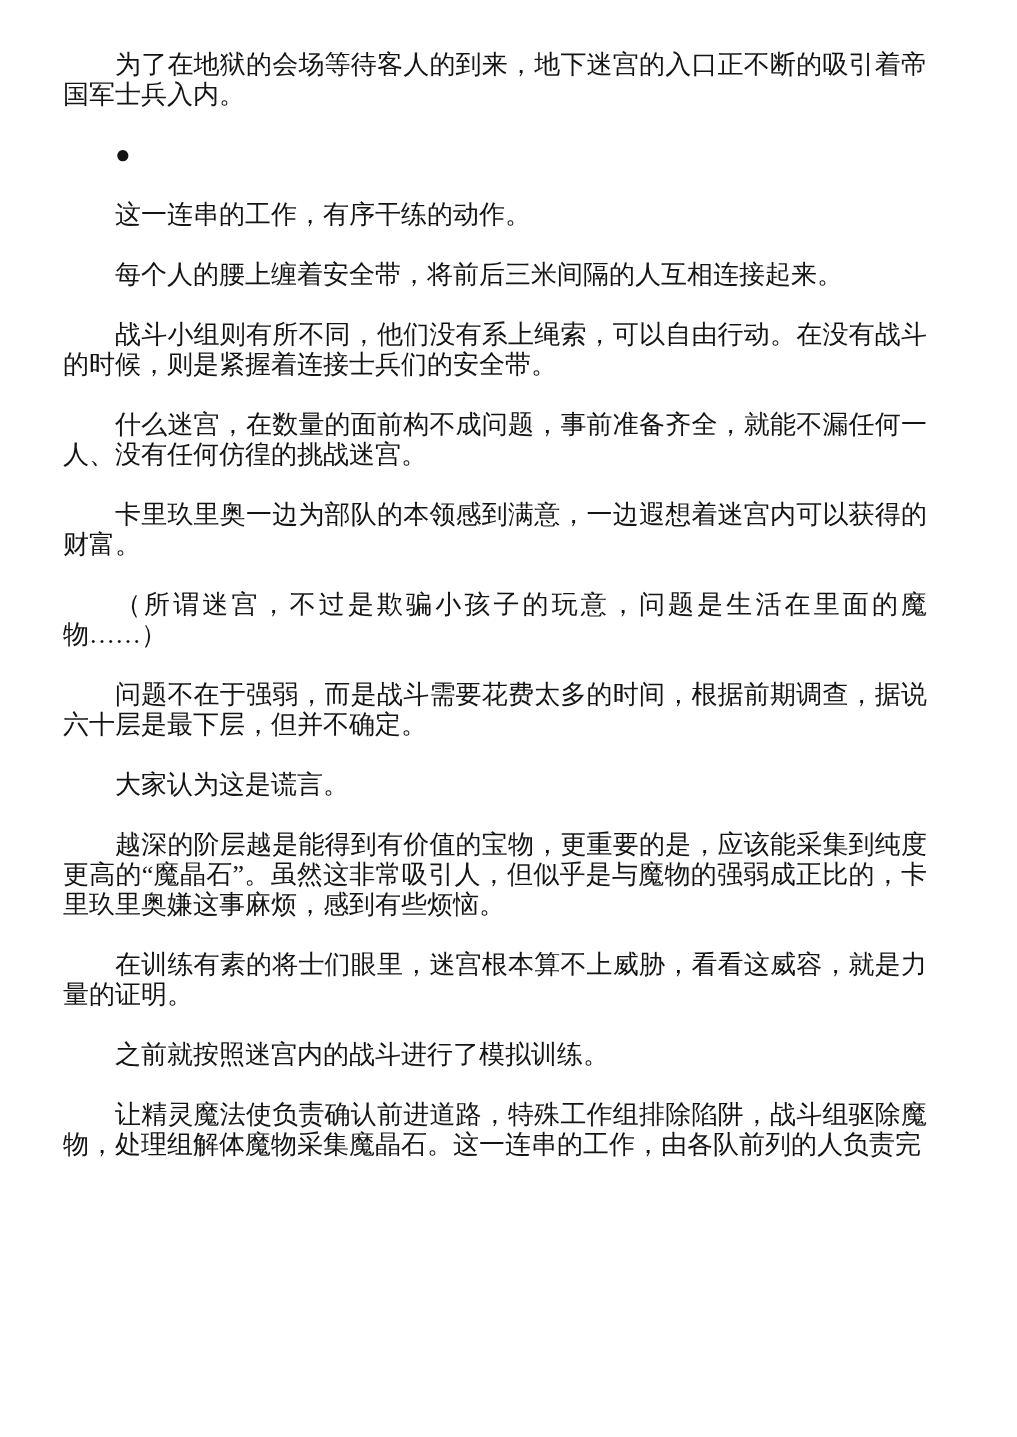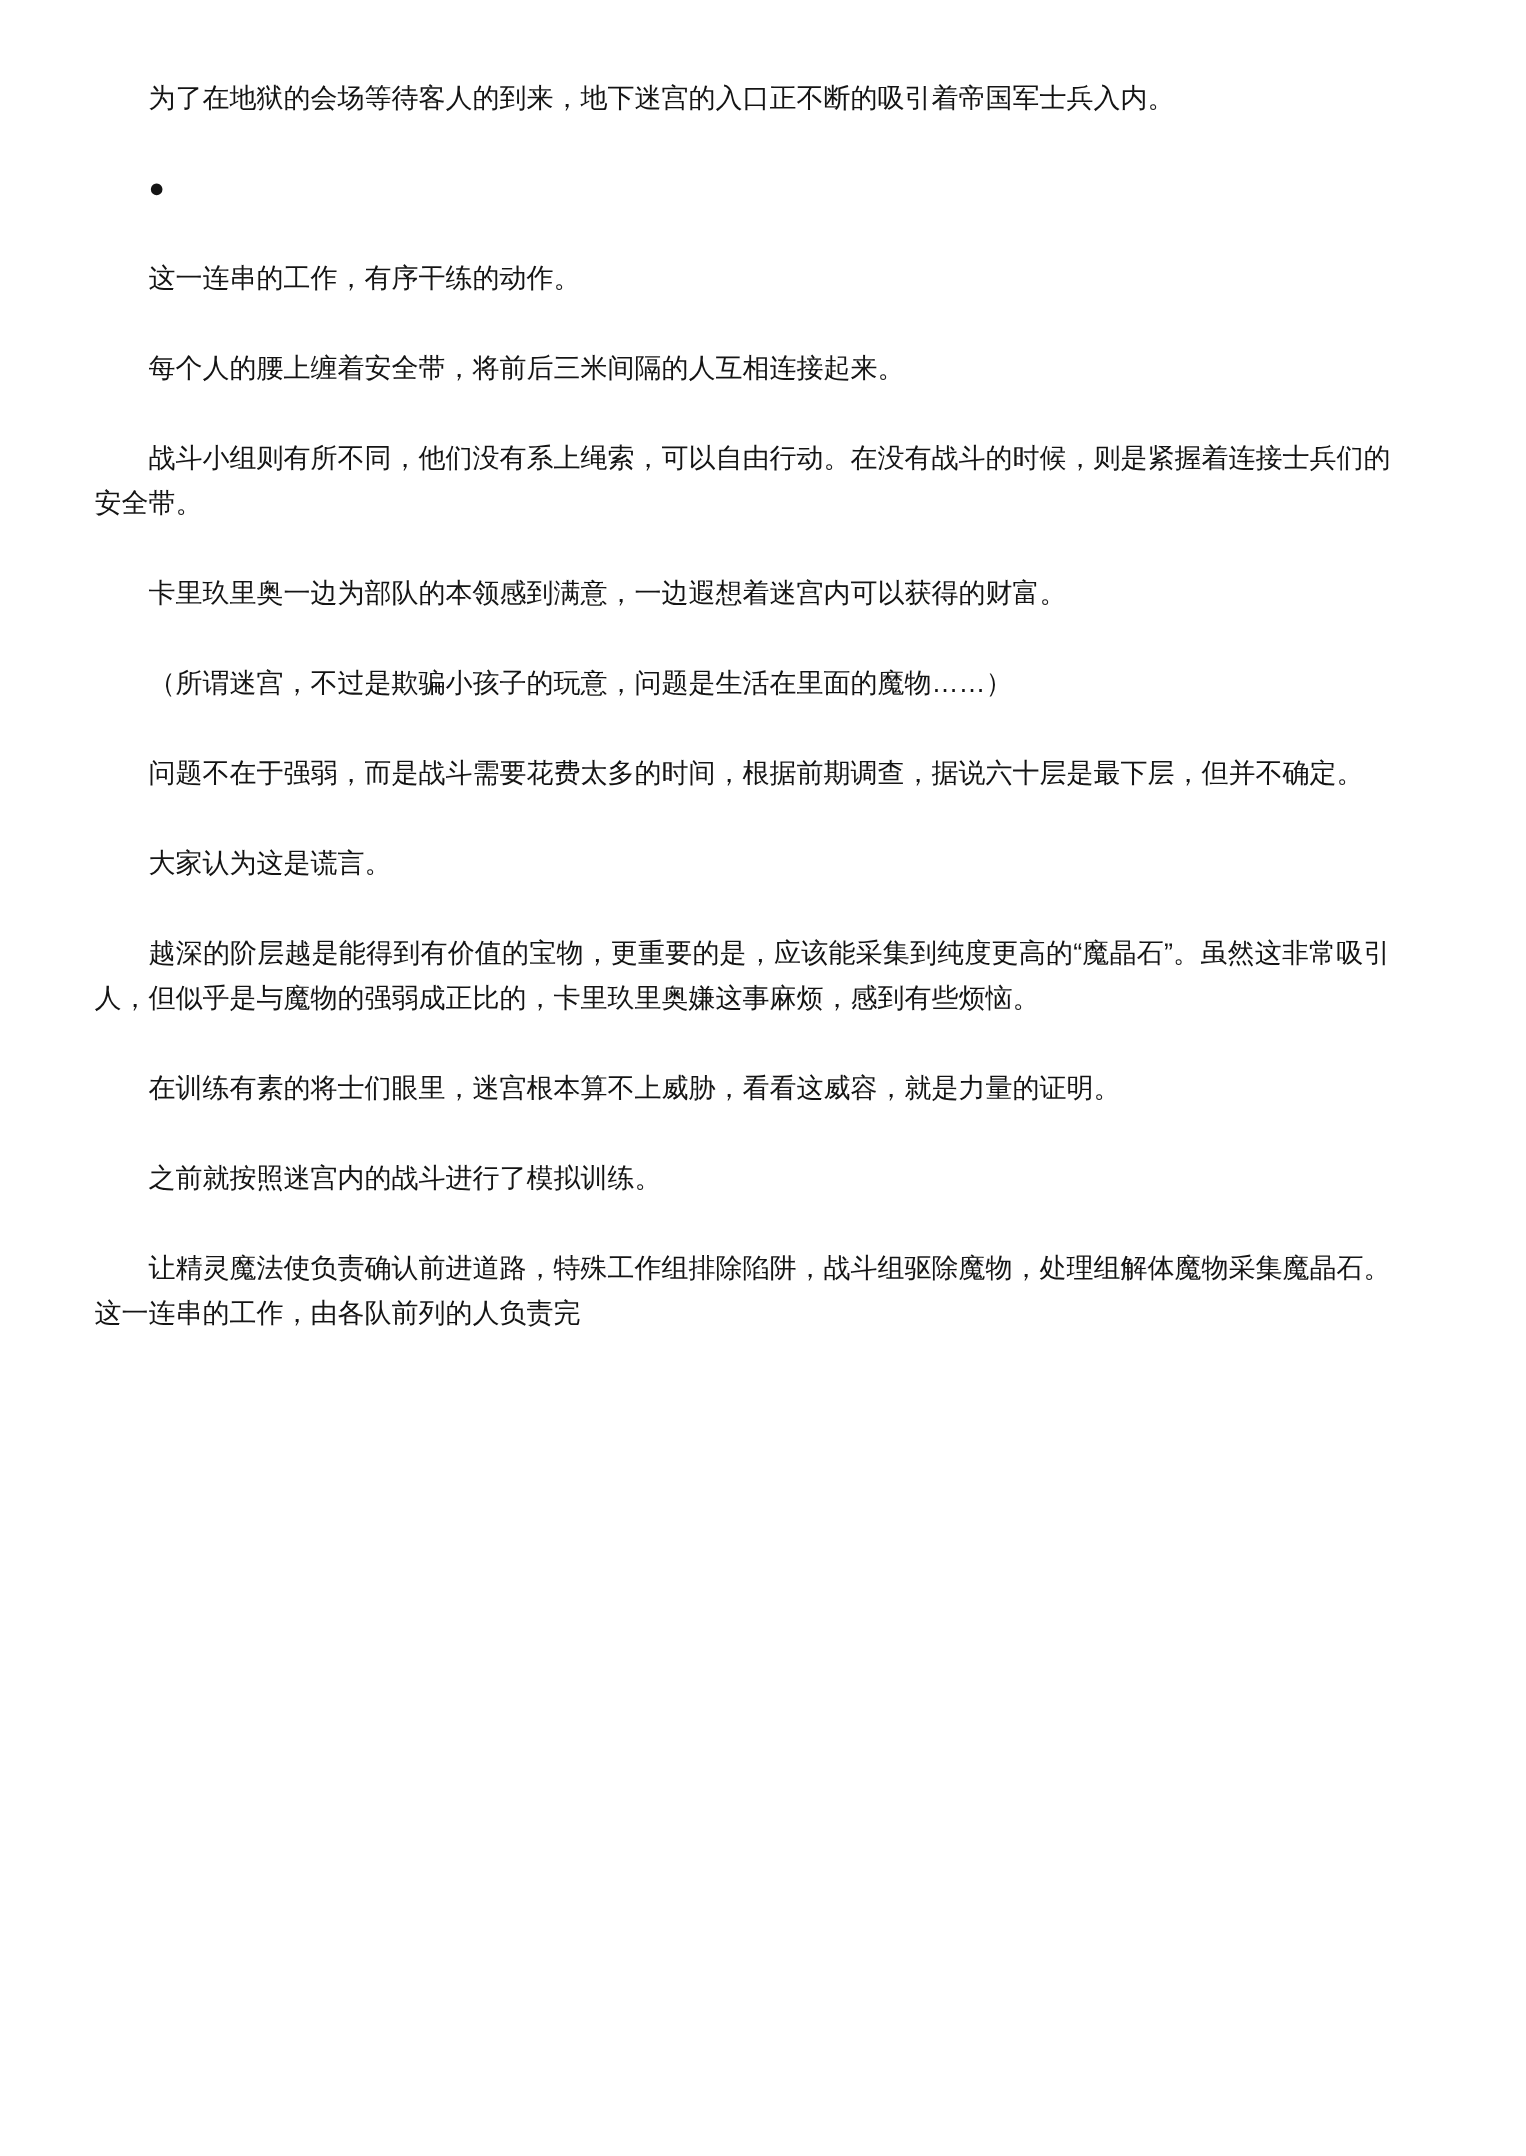--- a/index.html
+++ b/index.html
@@ -10,22 +10,22 @@
   body {
     width: 1017px;
     height: 1437px;
     overflow: hidden;
   }
   .page {
     box-sizing: content-box;
     margin: 0;
     padding: 50px 0 0 63px;
     width: 864px;
-    font-family: Liberation Sans, sans-serif;
-    font-size: 18px;
+    font-family: Liberation Serif, serif;
+    font-size: 26px;
     line-height: 30px;
     color: #141414;
     text-align: justify;
   }
   .page p {
     margin: 0 0 30px 0;
     text-indent: 2em;
     line-break: strict;
     overflow-wrap: normal;
     word-break: normal;
@@ -36,20 +36,21 @@
 </style>
 </head>
 <body>
 
 <div class="page">
   <p>为了在地狱的会场等待客人的到来，地下迷宫的入口正不断的吸引着帝国军士兵入内。</p>
   <p class="bullet">●</p>
   <p>这一连串的工作，有序干练的动作。</p>
   <p>每个人的腰上缠着安全带，将前后三米间隔的人互相连接起来。</p>
   <p>战斗小组则有所不同，他们没有系上绳索，可以自由行动。在没有战斗的时候，则是紧握着连接士兵们的安全带。</p>
+  <p>什么迷宫，在数量的面前构不成问题，事前准备齐全，就能不漏任何一人、没有任何仿徨的挑战迷宫。</p>
   <p>卡里玖里奥一边为部队的本领感到满意，一边遐想着迷宫内可以获得的财富。</p>
   <p>（所谓迷宫，不过是欺骗小孩子的玩意，问题是生活在里面的魔物……）</p>
   <p>问题不在于强弱，而是战斗需要花费太多的时间，根据前期调查，据说六十层是最下层，但并不确定。</p>
   <p>大家认为这是谎言。</p>
   <p>越深的阶层越是能得到有价值的宝物，更重要的是，应该能采集到纯度更高的“魔晶石”。虽然这非常吸引人，但似乎是与魔物的强弱成正比的，卡里玖里奥嫌这事麻烦，感到有些烦恼。</p>
   <p>在训练有素的将士们眼里，迷宫根本算不上威胁，看看这威容，就是力量的证明。</p>
   <p>之前就按照迷宫内的战斗进行了模拟训练。</p>
   <p>让精灵魔法使负责确认前进道路，特殊工作组排除陷阱，战斗组驱除魔物，处理组解体魔物采集魔晶石。这一连串的工作，由各队前列的人负责完</p>
 </div>
 

